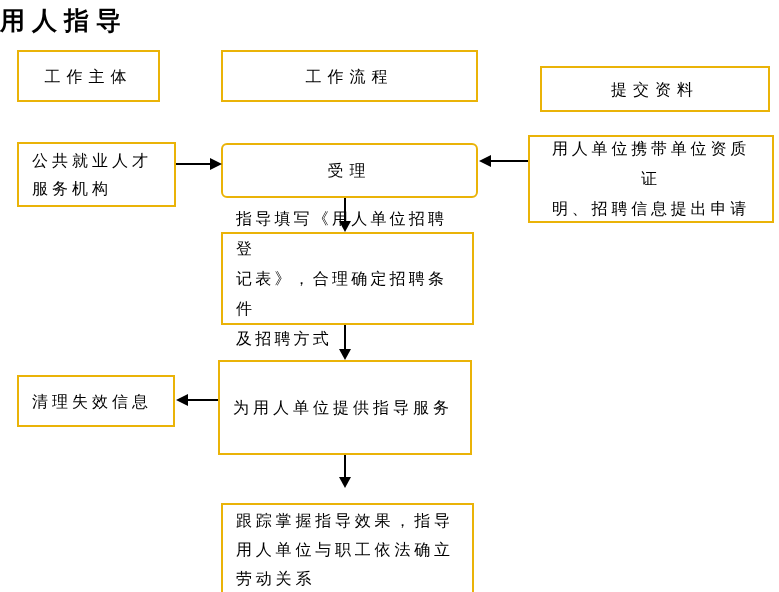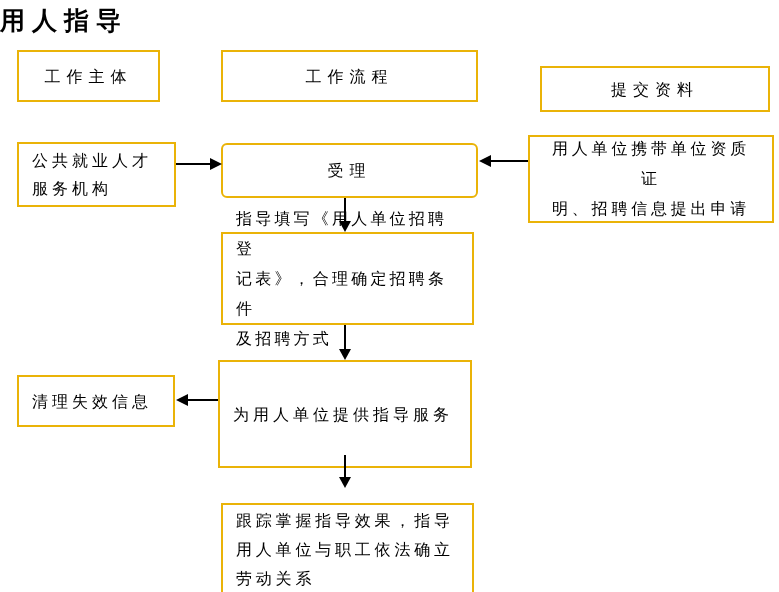--- a/index.html
+++ b/index.html
@@ -44,21 +44,21 @@
   
   #box-agency    { left: 17px;  top: 142px; width: 159px; height: 65px; line-height: 28px; }
   #box-accept    { left: 221px; top: 143px; width: 257px; height: 55px; border-radius: 6px; }
   #box-employer  { left: 528px; top: 135px; width: 246px; height: 88px; line-height: 30px; letter-spacing: 3.8px; text-align: center; }
 
   
   #box-guide     { left: 221px; top: 232px; width: 253px; height: 93px; line-height: 30px; letter-spacing: 3.2px; }
 
   
   #box-clear     { left: 17px;  top: 375px; width: 158px; height: 52px; }
-  #box-provide   { left: 218px; top: 360px; width: 254px; height: 108px; text-align: center; }
+  #box-provide   { left: 218px; top: 360px; width: 254px; height: 95px; text-align: center; }
 
   
   #box-track     { left: 221px; top: 503px; width: 253px; height: 93px; line-height: 29px; letter-spacing: 3.8px; }
 
   
   .arrow { position: absolute; }
   .shaft { position: absolute; background: #000000; }
   .head  { position: absolute; width: 0; height: 0; }
 
   

